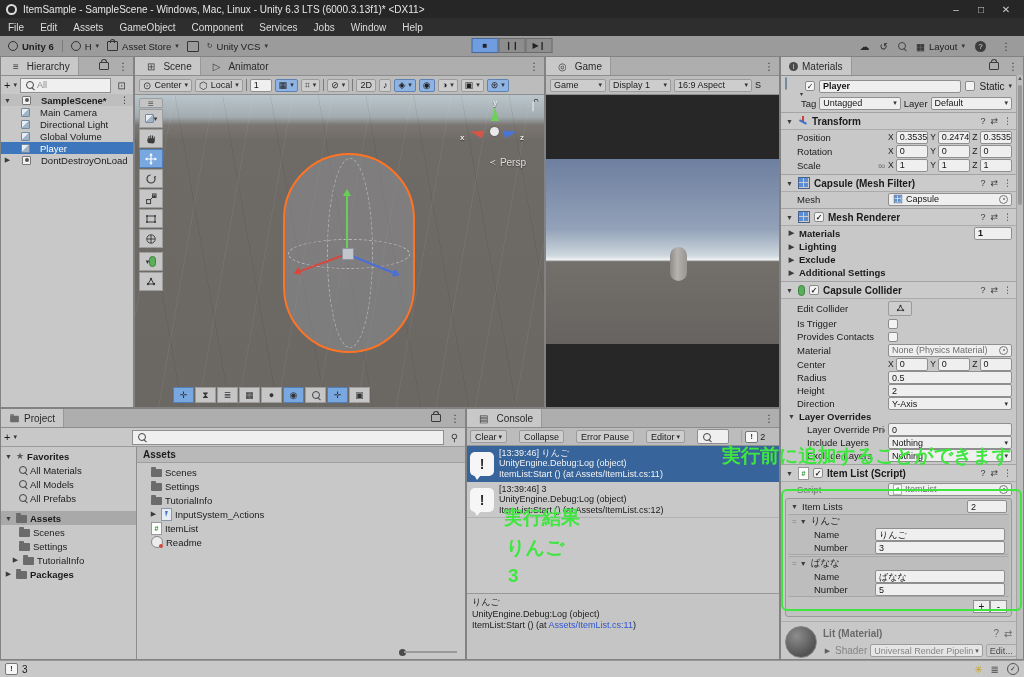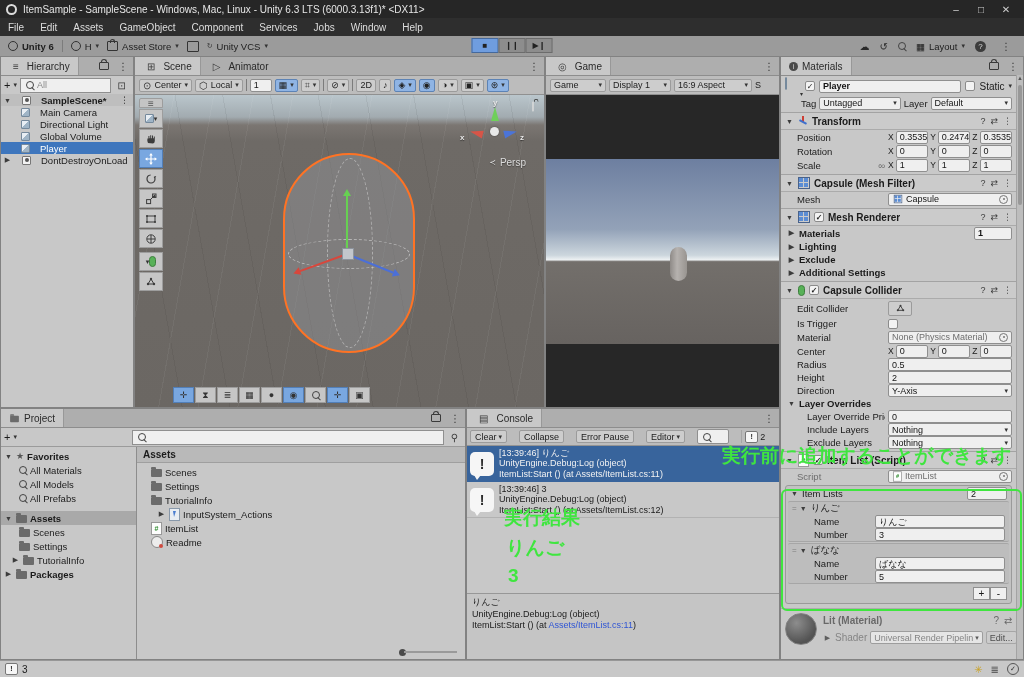--- a/index.html
+++ b/index.html
@@ -547,21 +547,21 @@
               <span>Scenes</span>
           </div>
           <div class="prow" style="padding-left:14px">
             <span class="fold-ic"></span>
               <span>Settings</span>
           </div>
           <div class="prow" style="padding-left:14px">
             <span class="fold-ic"></span>
               <span>TutorialInfo</span>
           </div>
-          <div class="prow" style="padding-left:20px">
+          <div class="prow" style="padding-left:12px">
             <span class="fo">▶</span>
               <span class="isa-ic"></span>
               <span>InputSystem_Actions</span>
           </div>
           <div class="prow" style="padding-left:14px">
             <span class="script-ic">#</span>
               <span>ItemList</span>
           </div>
           <div class="prow" style="padding-left:14px">
             <span class="readme-ic"></span>
@@ -808,20 +808,24 @@
           <svg width="11" height="11" viewBox="0 0 12 12">
               <path d="M3 8 L6 3 L9 8 Z" fill="none" stroke="#3c3c3c"></path>
               <circle cx="3" cy="8" r="1.1" fill="#3c3c3c"></circle>
               <circle cx="6" cy="3" r="1.1" fill="#3c3c3c"></circle>
               <circle cx="9" cy="8" r="1.1" fill="#3c3c3c"></circle>
             </svg>
         </span>
       </div>
       <div class="irow" style="height:13px">
         <span class="ilabel">Is Trigger</span>
+        <span class="cb"></span>
+      </div>
+      <div class="irow" style="height:13px">
+        <span class="ilabel">Provides Contacts</span>
         <span class="cb"></span>
       </div>
       <div class="irow">
         <span class="ilabel">Material</span>
         <span class="fld" style="flex:1">
             <span class="grayval">None (Physics Material)</span>
             <span class="picker"></span>
           </span>
       </div>
       <div class="irow">

